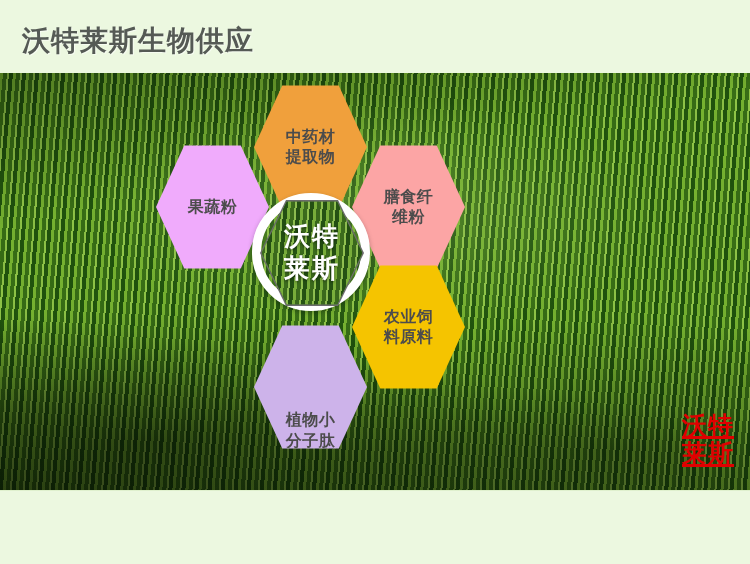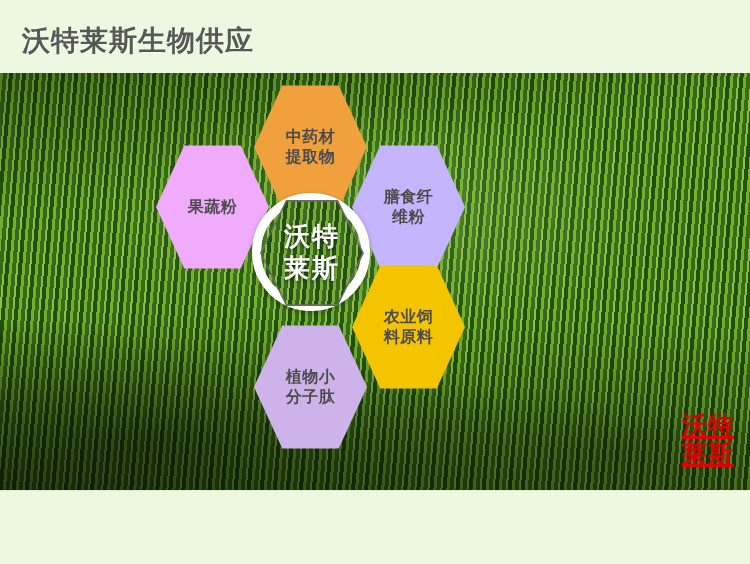--- a/index.html
+++ b/index.html
@@ -82,21 +82,21 @@
     font-size:16px; font-weight:bold;
     line-height:1.28;
     letter-spacing:.5px;
     text-align:center;
   }
   .hex span { display:block; }
 
   .hex.top        { left:124px; top:2px;   }
   .hex.top-right  { left:222px; top:62px;  }
   .hex.bot-right  { left:222px; top:182px; }
-  .hex.bottom     { left:124px; top:242px; }
+  .hex.bottom     { left:124px; top:242px;justify-content:flex-end; }
   .hex.bot-left   { left:26px;  top:182px; }
   .hex.top-left   { left:26px;  top:62px;  }
 
   
   #center-ring {
     position:absolute;
     left:122px; top:112px;
     width:118px; height:118px;
     border-radius:50%;
     border:9px solid #ffffff;
@@ -174,21 +174,21 @@
   <div id="hero">
     <div id="hero-photo"></div>
 
     <div id="hex-cluster">
 
       <div class="hex top" style="background: rgb(240, 160, 60); color: rgb(76, 76, 76);">
         <span>中药材</span>
         <span>提取物</span>
       </div>
 
-      <div class="hex top-right" style="background: #c4b5fd; color: rgb(76, 76, 76);">
+      <div class="hex top-right" style="background: #fca5a5; color: rgb(76, 76, 76);">
         <span>膳食纤</span>
         <span>维粉</span>
       </div>
 
       <div class="hex bot-right" style="background: rgb(245, 196, 0); color: rgb(76, 76, 76); text-align: right;">
         <span>农业饲</span>
         <span>料原料</span>
       </div>
 
       <div class="hex bottom" style="background: rgb(205, 179, 234); color: rgb(76, 76, 76);">

